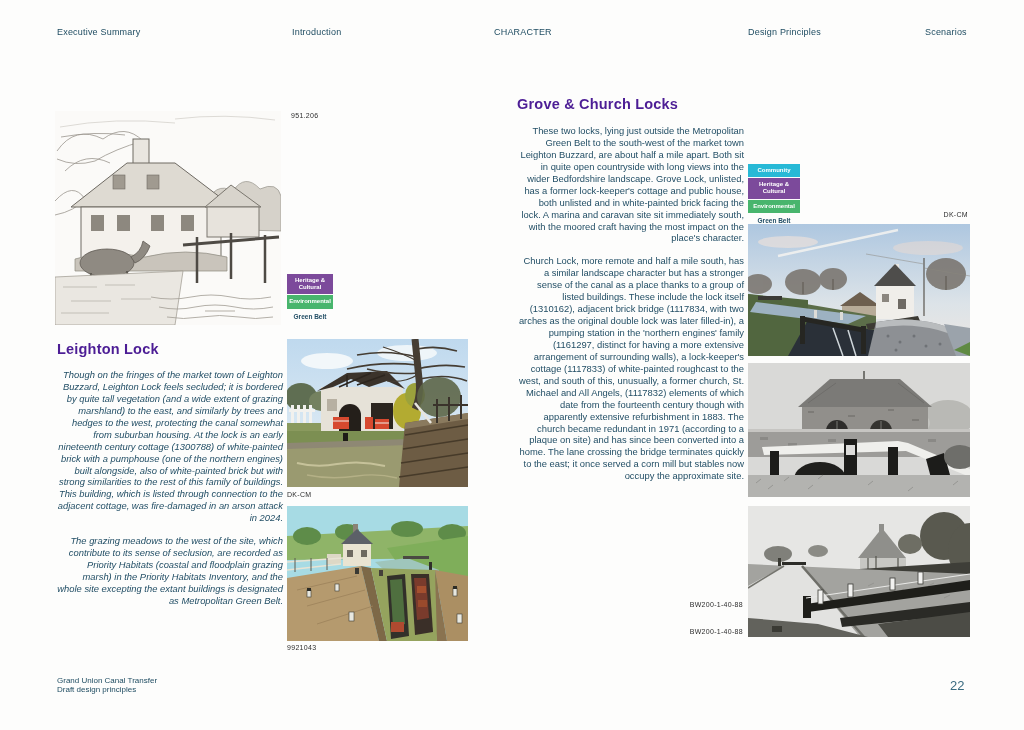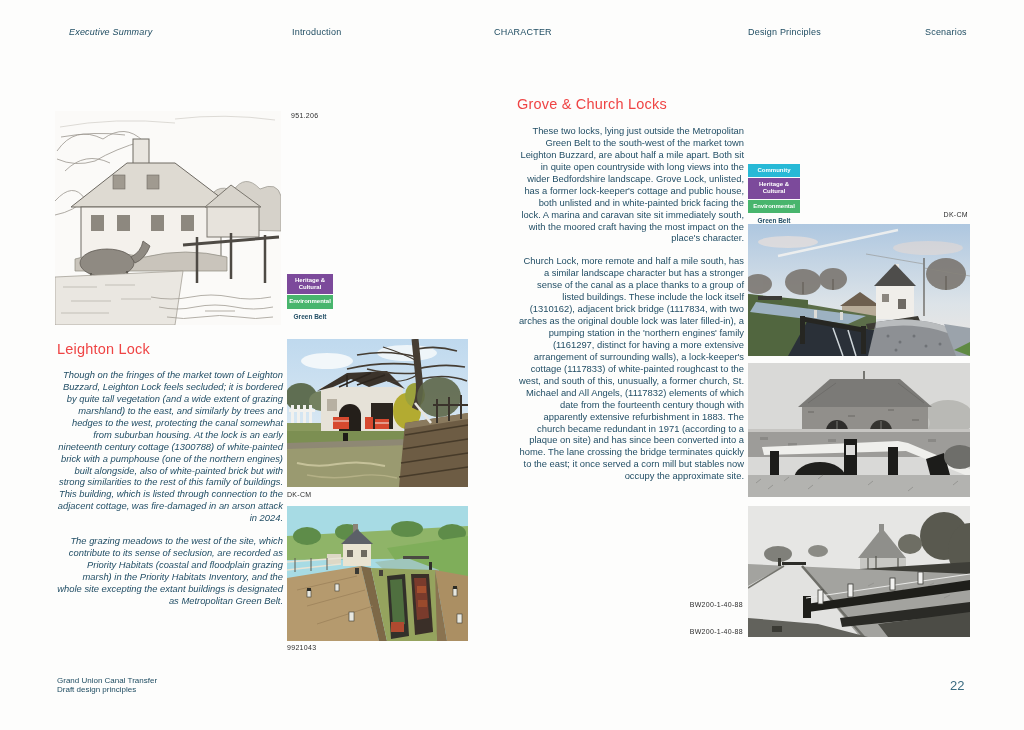--- a/index.html
+++ b/index.html
@@ -1,21 +1,21 @@
 <!DOCTYPE html>
 <html><head>
 <meta charset="utf-8">
 <style>
   * { margin:0; padding:0; box-sizing:border-box; }
   html,body { width:1024px; height:730px; }
   body { font-family:"Liberation Sans", sans-serif; background:#ffffff; }
   .page { position:absolute; top:0; left:0; width:1024px; height:730px; background:#fdfdfc; overflow:hidden; }
   .abs { position:absolute; }
   .nav-item { font-size:9px; color:#214e63; letter-spacing:0.2px; cursor:pointer; }
-  .h-title { font-size:14.5px; font-weight:normal; color:#ef4444; letter-spacing:0.2px; }
+  .h-title { font-size:14.5px; font-weight:bold; color:#4c1d95; letter-spacing:0.2px; }
   .body-text { font-size:9.4px; line-height:1.27; color:#234f66; text-align:right; }
   .body-text p + p { margin-top:11px; }
   .caption { font-size:7px; color:#2e2e2e; letter-spacing:0.3px; }
   .tag-stack { display:flex; flex-direction:column; gap:1px; }
   .tag { width:100%; color:#ffffff; text-align:center; font-size:6px; line-height:1.2; padding:3px 1px; font-weight:bold; }
   .tag-community { background:#27b9d6; }
   .tag-heritage { background:#7c4a9b; }
   .tag-environmental { background:#48b56d; }
   .green-belt { font-size:6.5px; font-weight:bold; color:#234f66; text-align:center; margin-top:3px; }
   .photo { overflow:hidden; background:#eee; }
@@ -23,21 +23,21 @@
   .footer-title { font-size:8px; font-weight:normal; color:#214e63; }
   .footer-sub { font-size:8px; color:#214e63; }
   .page-num { font-size:13px; color:#3a6b80; }
   .r { text-align:right; }
 </style>
 </head>
 <body>
 
 <div class="page">
 
-  <div class="abs nav-item" style="left:69px; top:27px;font-style:italic;">Executive Summary</div>
+  <div class="abs nav-item" style="left:57px; top:27px;">Executive Summary</div>
   <div class="abs nav-item" style="left:292px; top:27px;">Introduction</div>
   <div class="abs nav-item" style="left:494px; top:27px;">CHARACTER</div>
   <div class="abs nav-item" style="left:700px; top:27px;padding-left:48px;">Design Principles</div>
   <div class="abs nav-item" style="left:925px; top:27px;">Scenarios</div>
 
   <div class="abs photo" style="left:55px; top:111px; width:226px; height:214px; background:#fbfaf8;">
     <svg viewBox="0 0 226 214">
       <rect width="226" height="214" fill="#fbfaf8"></rect>
       <g stroke="#c8c4bd" stroke-width="0.6" fill="none">
         <path d="M5 16 Q60 6 120 12"></path>

